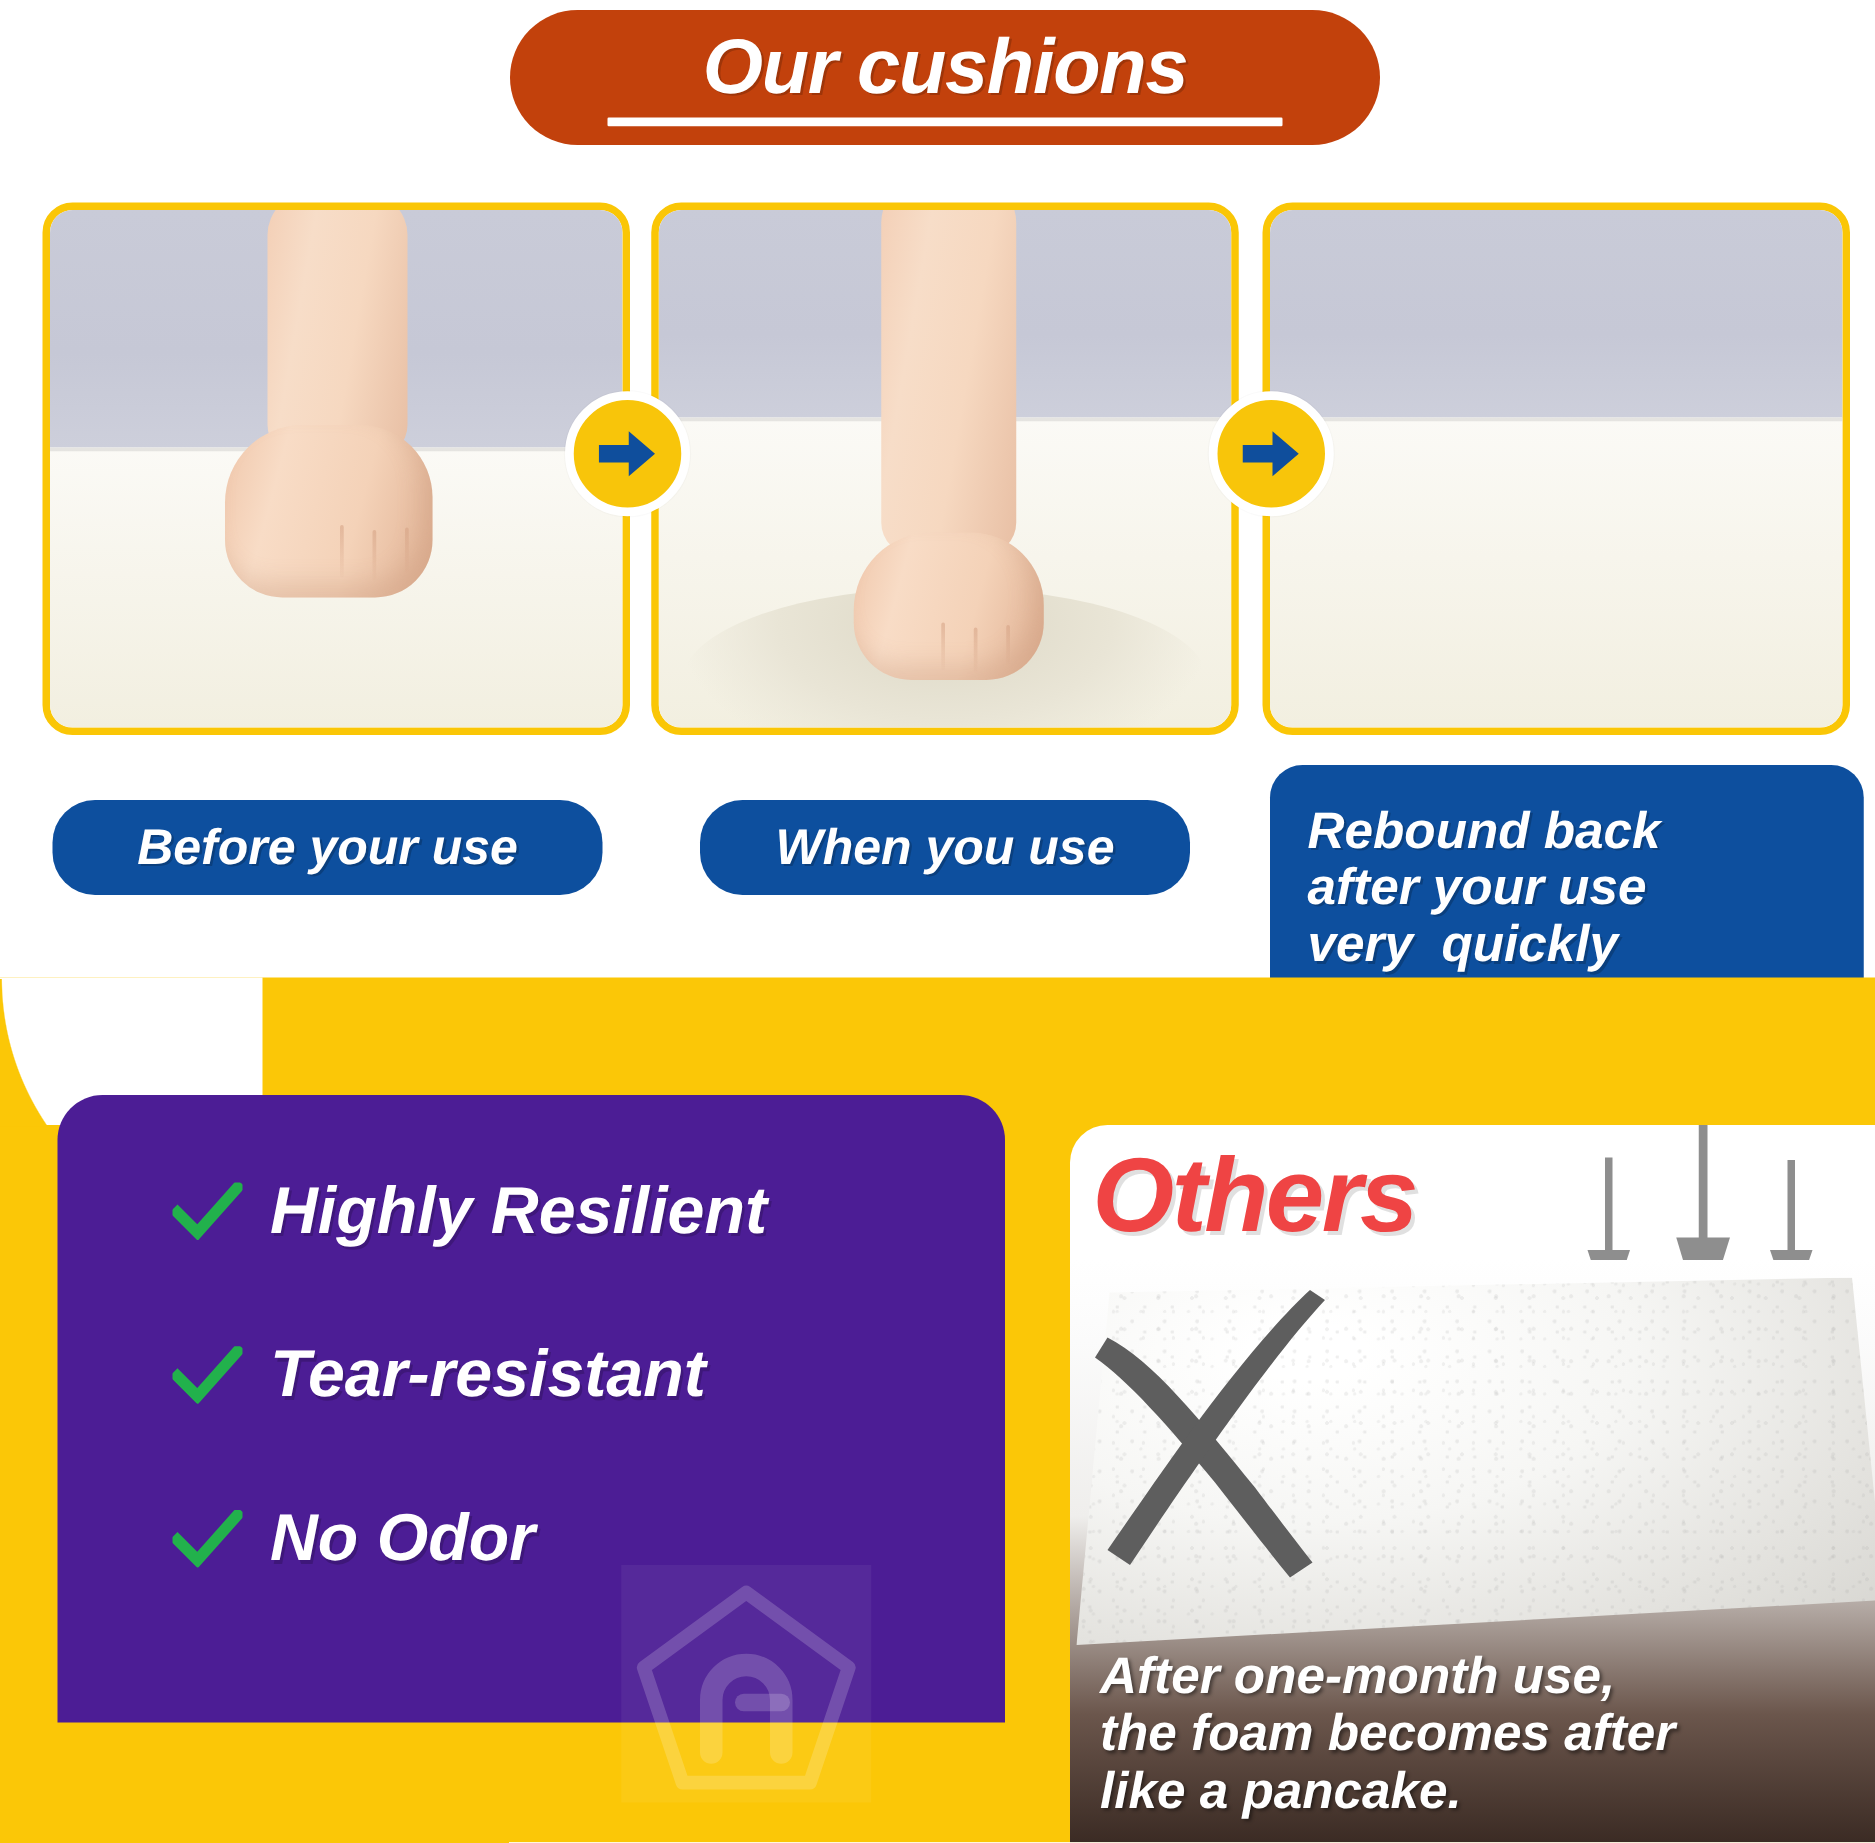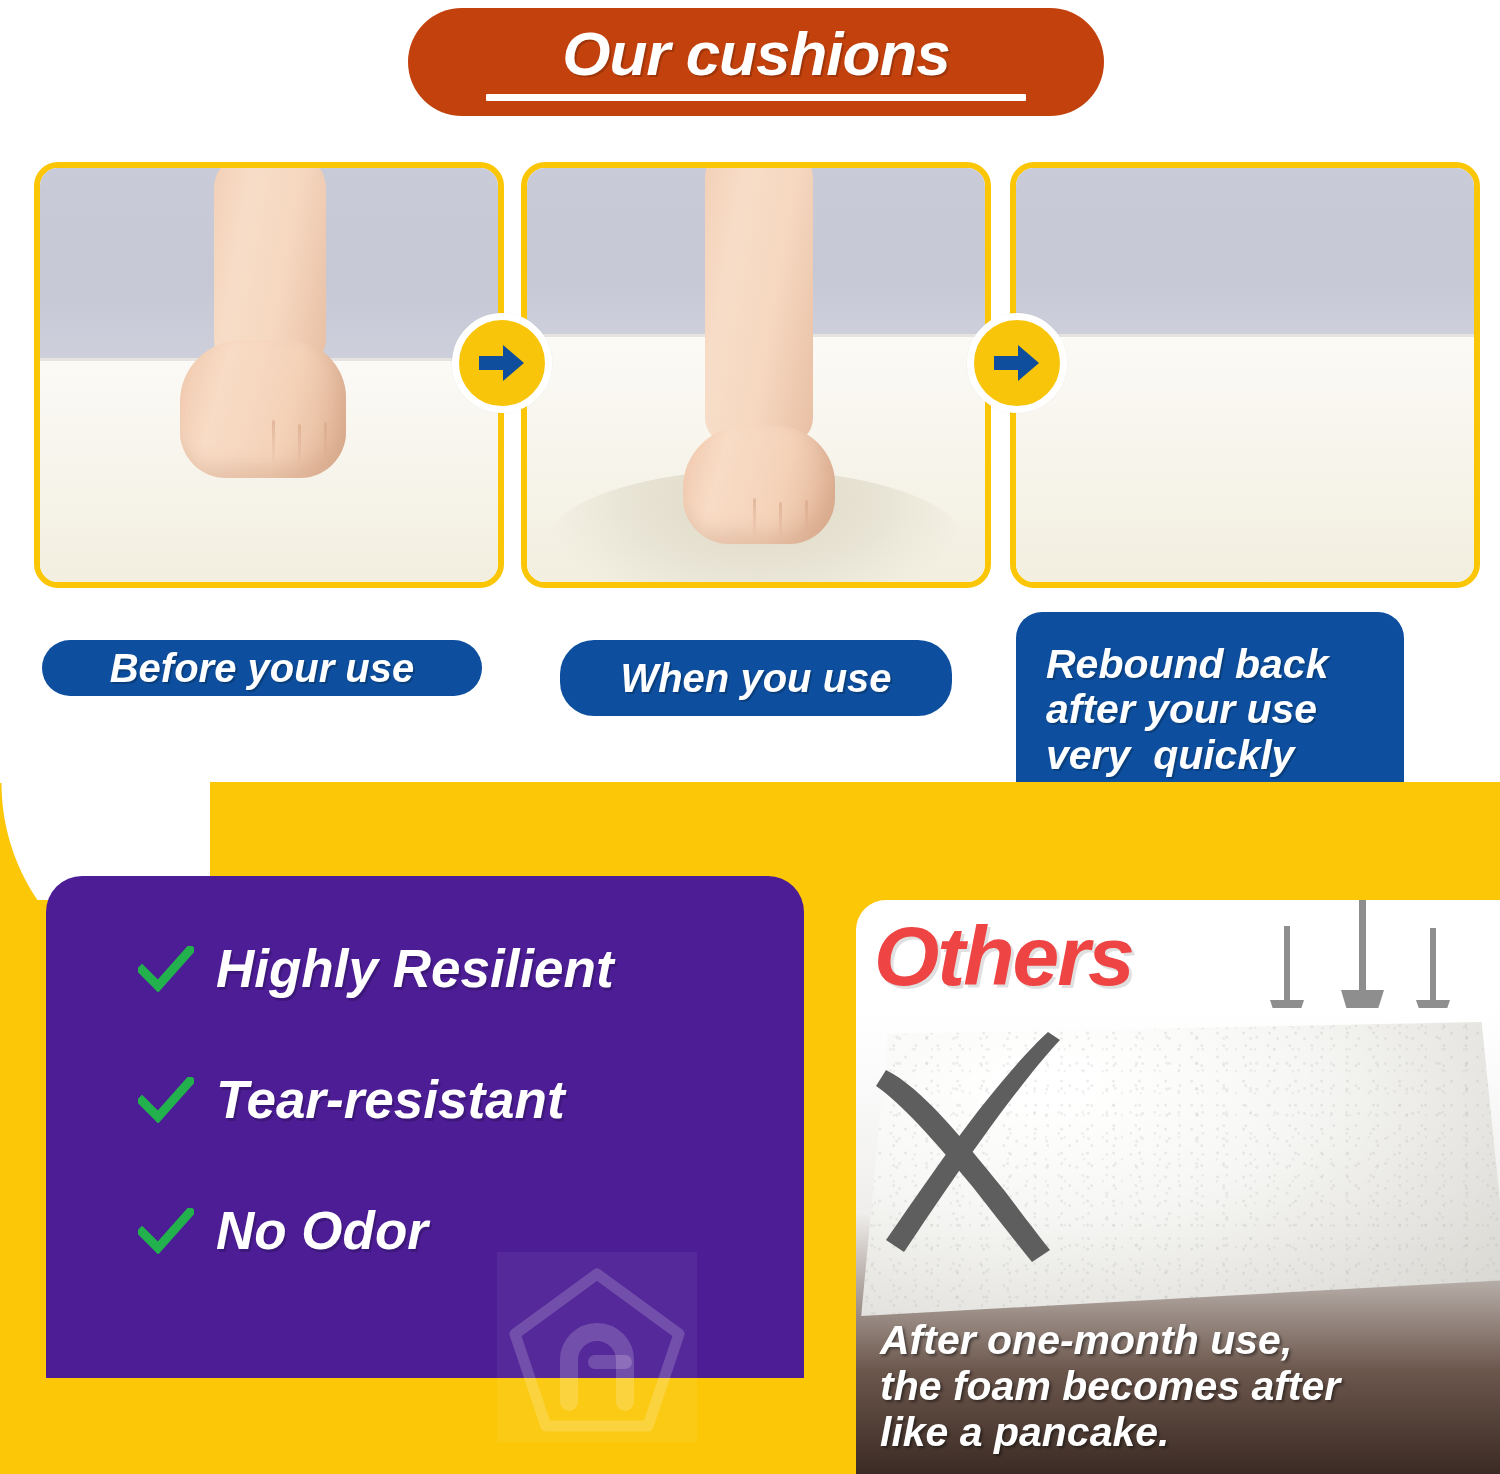--- a/index.html
+++ b/index.html
@@ -86,23 +86,23 @@
   #arrow2{left:967px;top:313px;}
   .arrow-glyph{width:46px;height:40px;}
 
   
   .cap{
     position:absolute;background:#0d4f9e;border-radius:34px;
     display:flex;align-items:center;justify-content:center;
     color:#fff;font-weight:bold;font-style:italic;
     text-shadow:2px 2px 0 rgba(0,0,0,.2);
   }
-  #cap1{left:42px;top:640px;width:440px;height:56px;font-size:40px;}
+  #cap1{left:42px;top:640px;width:440px;height:76px;font-size:40px;}
   #cap2{left:560px;top:640px;width:392px;height:76px;font-size:40px;}
-  #cap3{left:1016px;top:612px;width:388px;height:196px;border-radius:26px;
+  #cap3{left:1016px;top:612px;width:475px;height:196px;border-radius:26px;
         flex-direction:column;align-items:flex-start;justify-content:center;
         padding-left:30px;box-sizing:border-box;font-size:41px;line-height:1.1;}
   #cap3 span{display:block;white-space:pre;}
 
   
   .yellow{
     position:absolute;left:0;top:782px;width:1500px;height:692px;
     background:#fbc707;
   }
   .yellow-notch{

